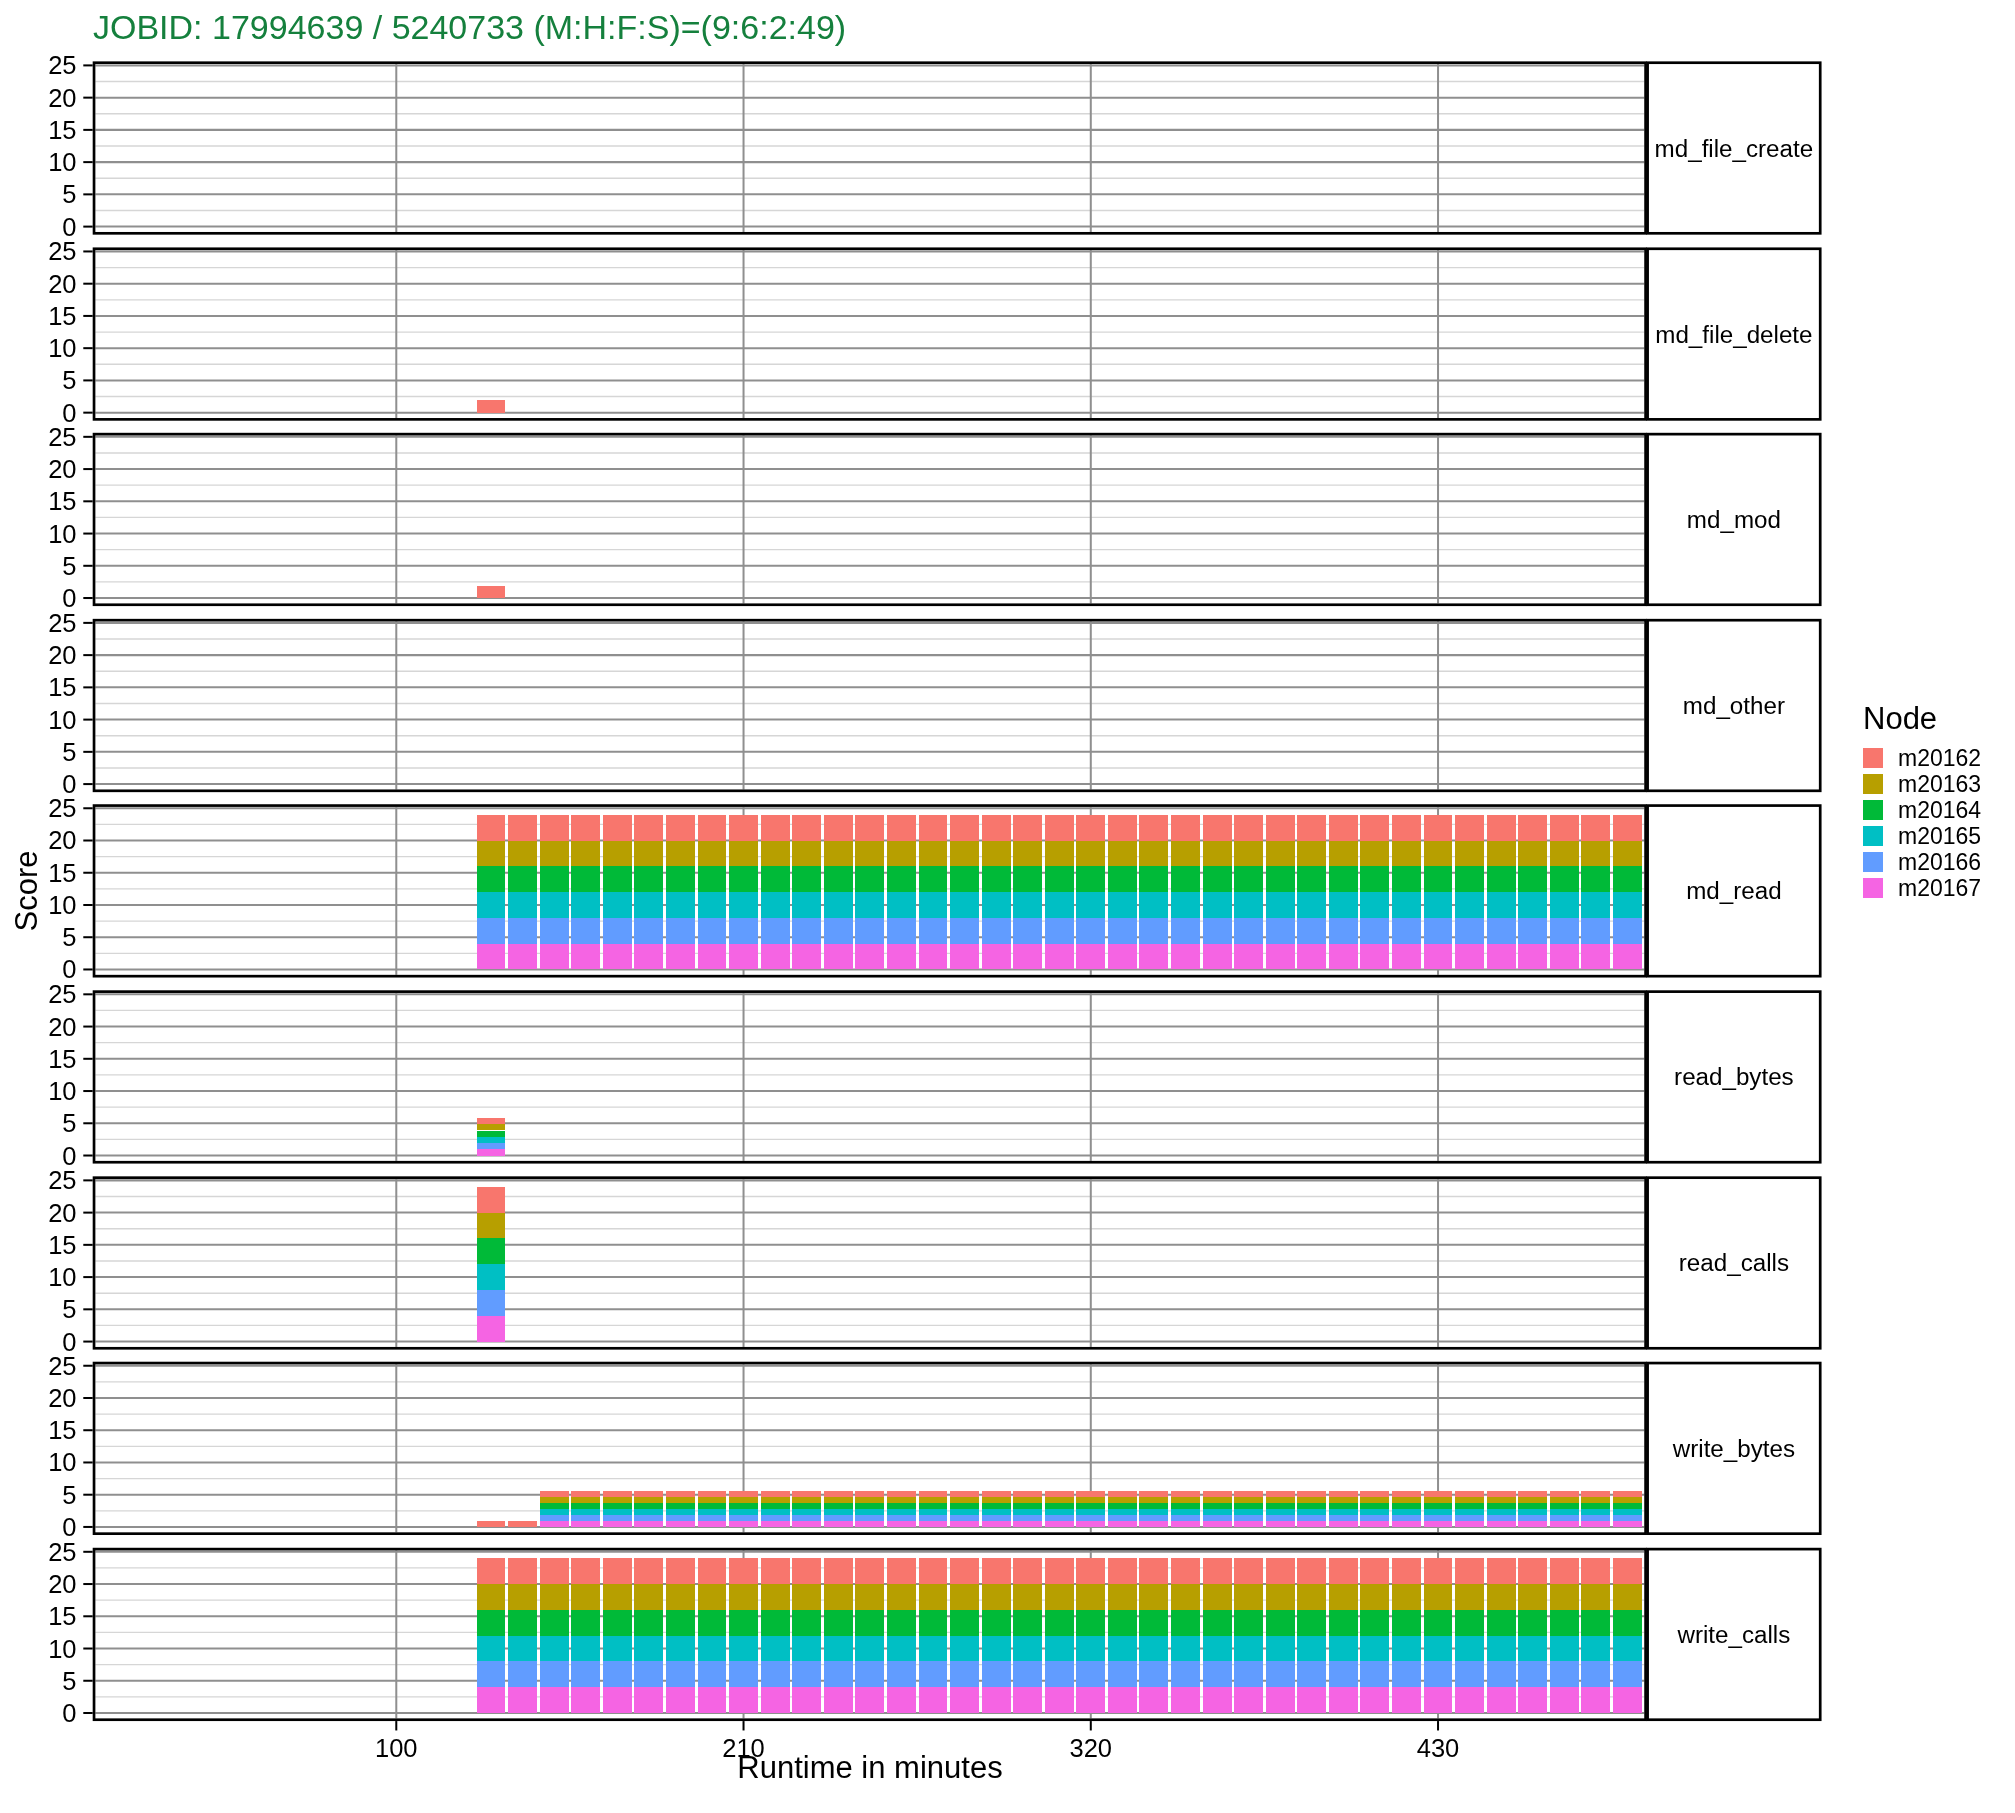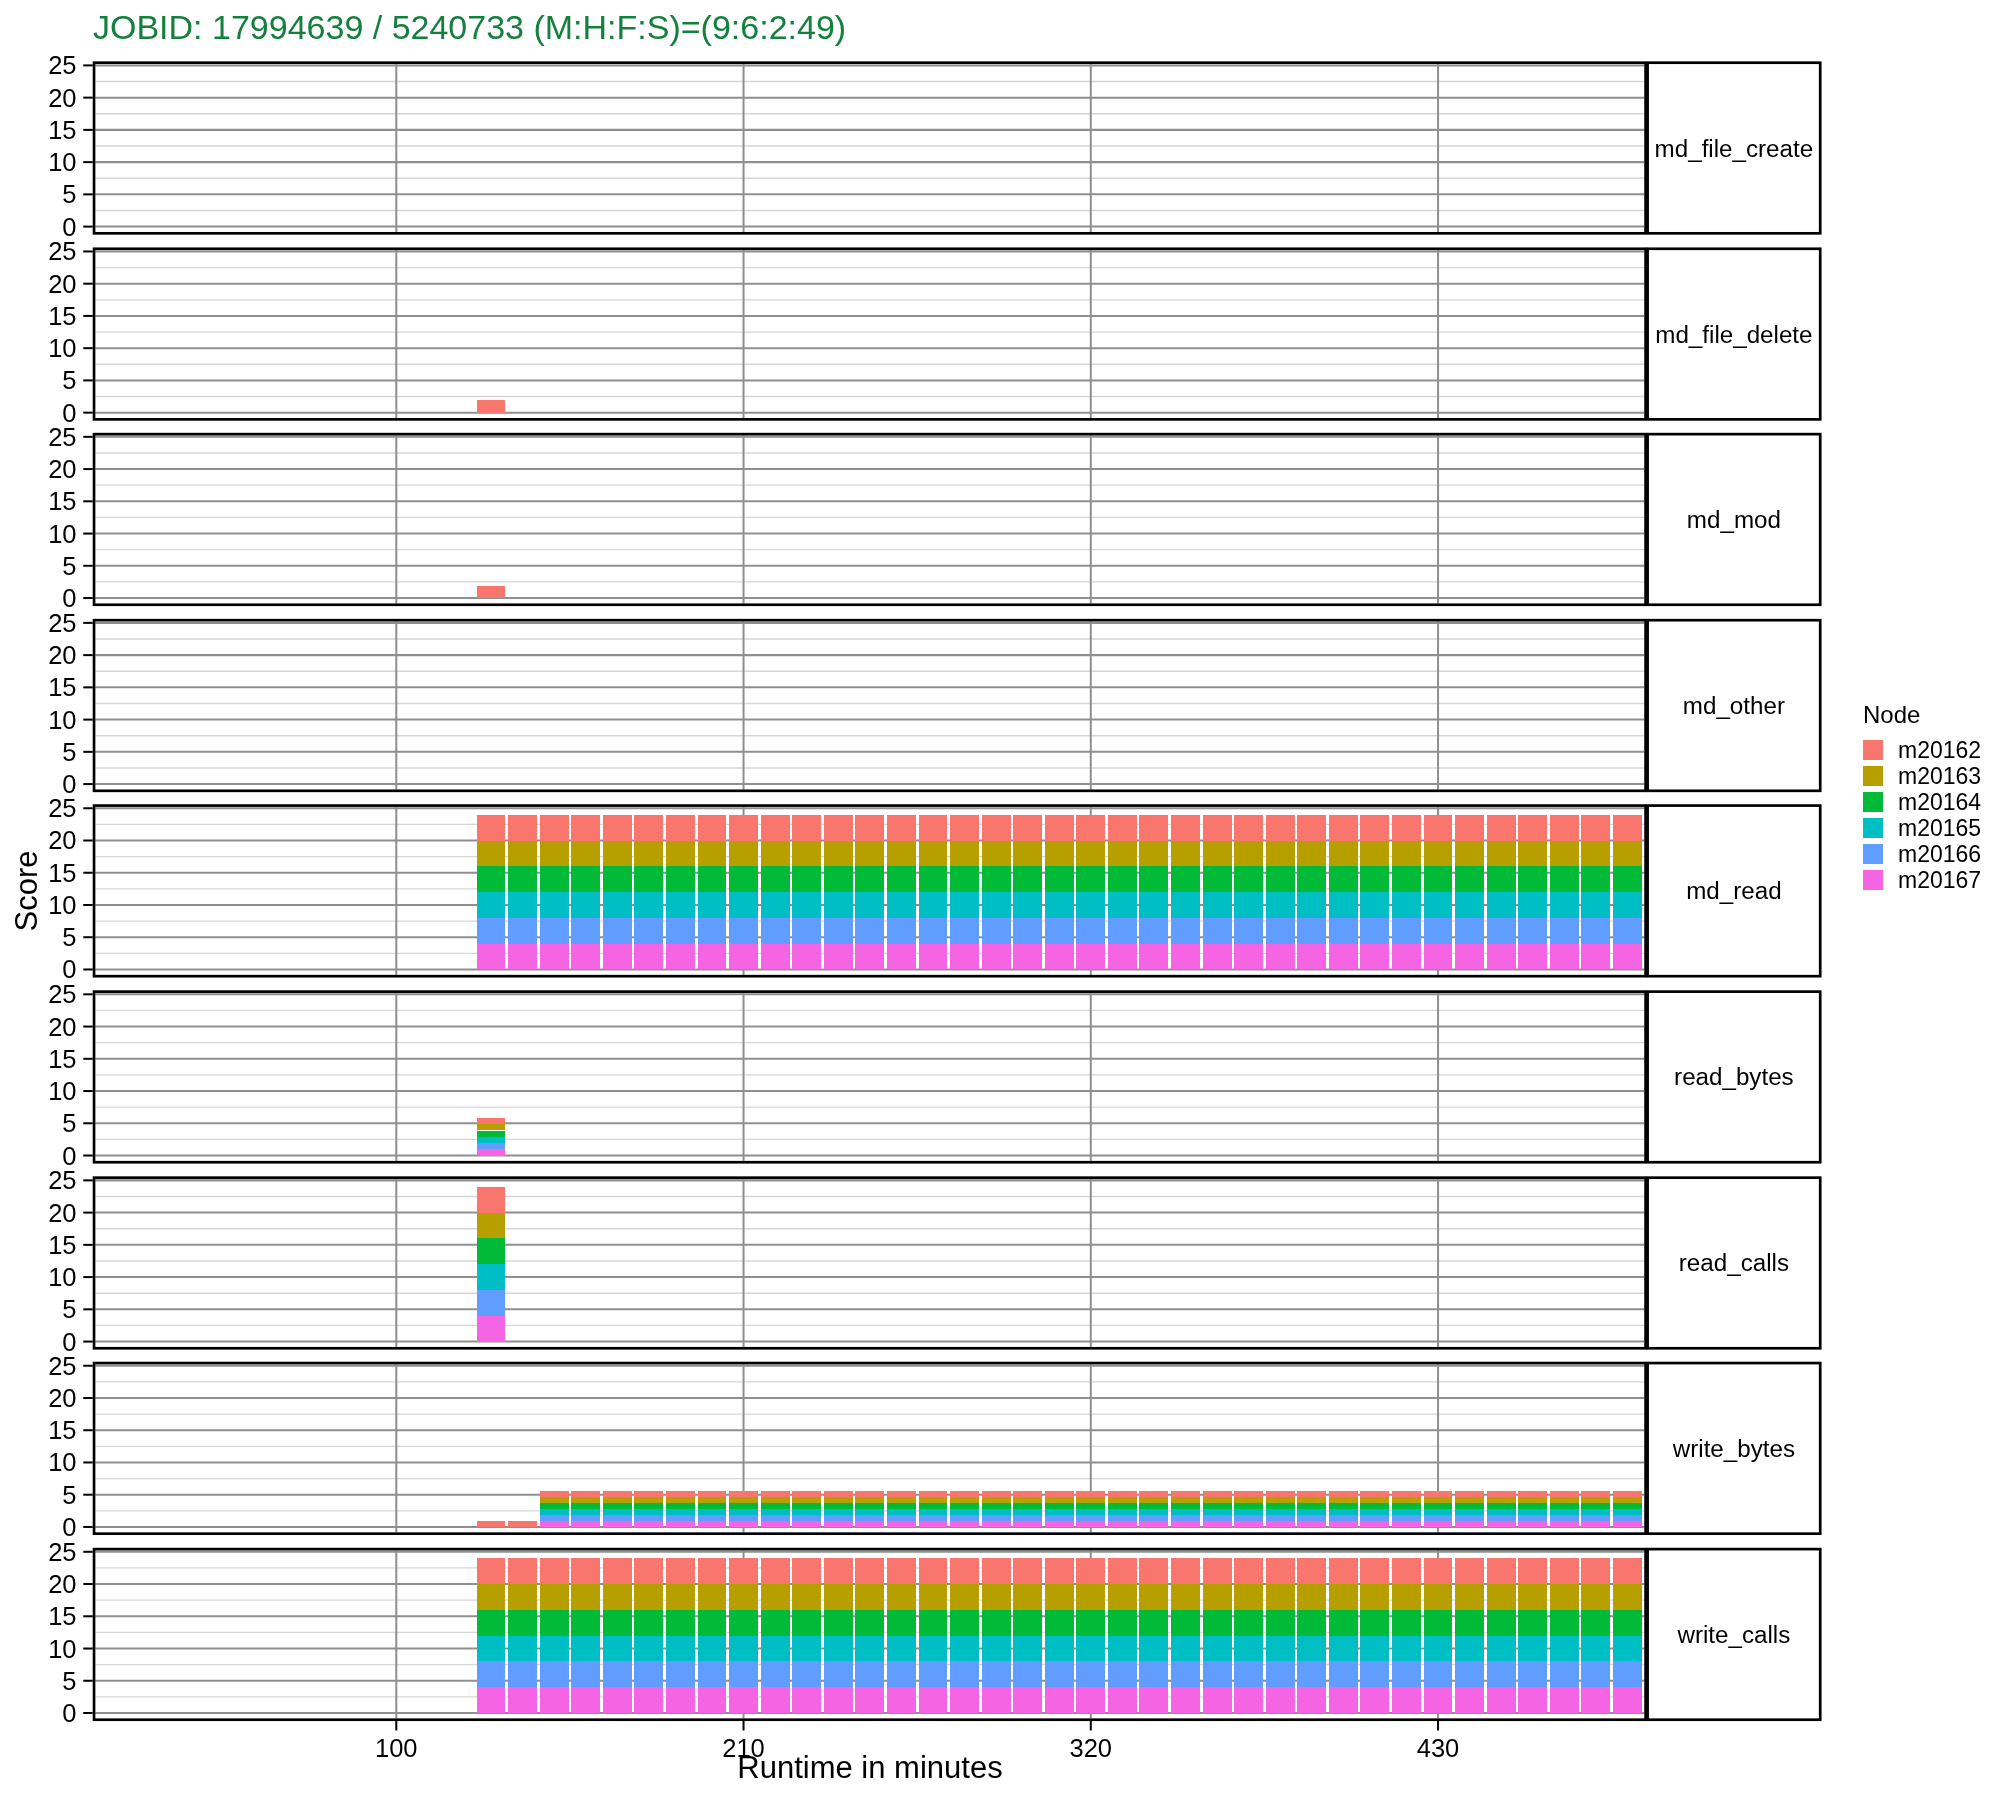--- a/index.html
+++ b/index.html
@@ -4,21 +4,21 @@
 <style>
   html,body{margin:0;padding:0;background:#ffffff;}
   body{width:2015px;height:1814px;position:relative;overflow:hidden;
        font-family:"Liberation Sans","DejaVu Sans",sans-serif;color:#000;}
   #plot-svg{position:absolute;left:0;top:0;}
   .title{position:absolute;left:93px;top:8px;font-size:34px;color:#15803d;white-space:nowrap;}
   .ylab{position:absolute;left:27px;top:891px;transform:translate(-50%,-50%) rotate(-90deg);
         font-size:31px;white-space:nowrap;}
   .xlab{position:absolute;left:870px;top:1750px;transform:translateX(-50%);font-size:31px;white-space:nowrap;}
   .legend{position:absolute;left:1863px;top:701px;}
-  .legend-title{font-size:24px;margin:0 0 8px 0;}
+  .legend-title{font-size:31px;margin:0 0 8px 0;}
   .legend-row{display:flex;align-items:center;height:26px;}
   .legend-swatch{width:20px;height:20px;flex:0 0 20px;}
   .legend-label{margin-left:15px;font-size:23px;white-space:nowrap;}
 </style>
 </head>
 <body>
 
 <svg id="plot-svg" width="2015" height="1814" viewBox="0 0 3000 2700">
     <g>
       <rect x="140" y="93" width="2310" height="254" fill="#ffffff"></rect>

